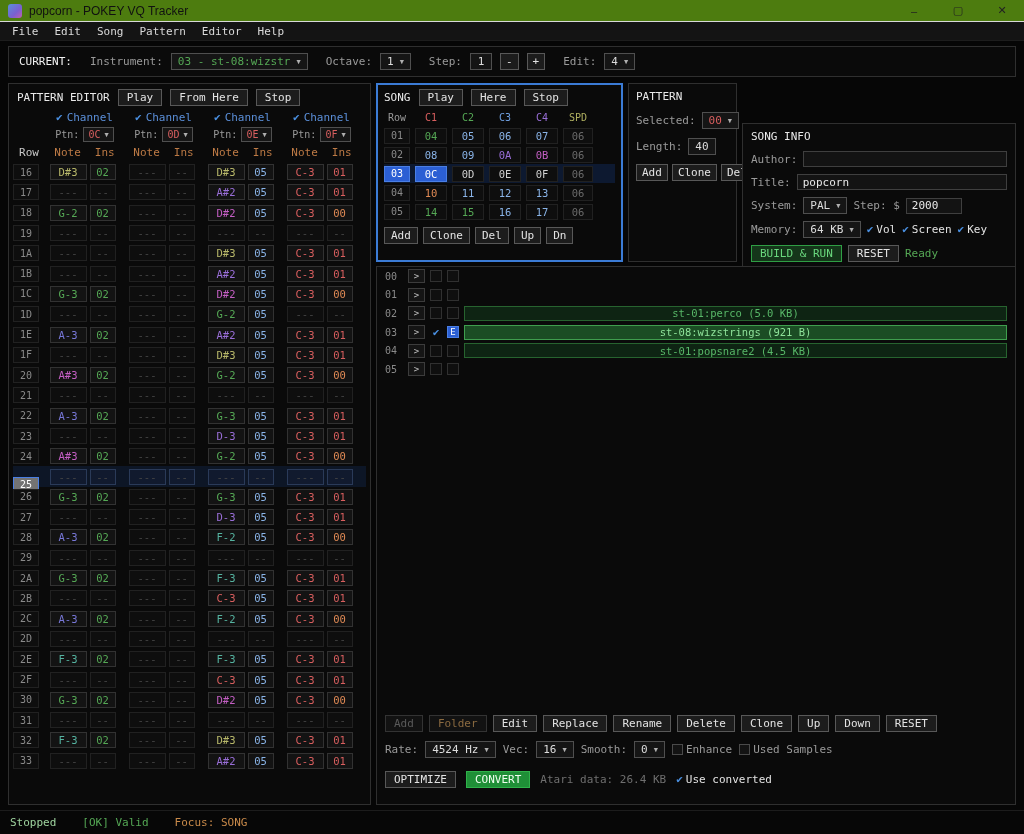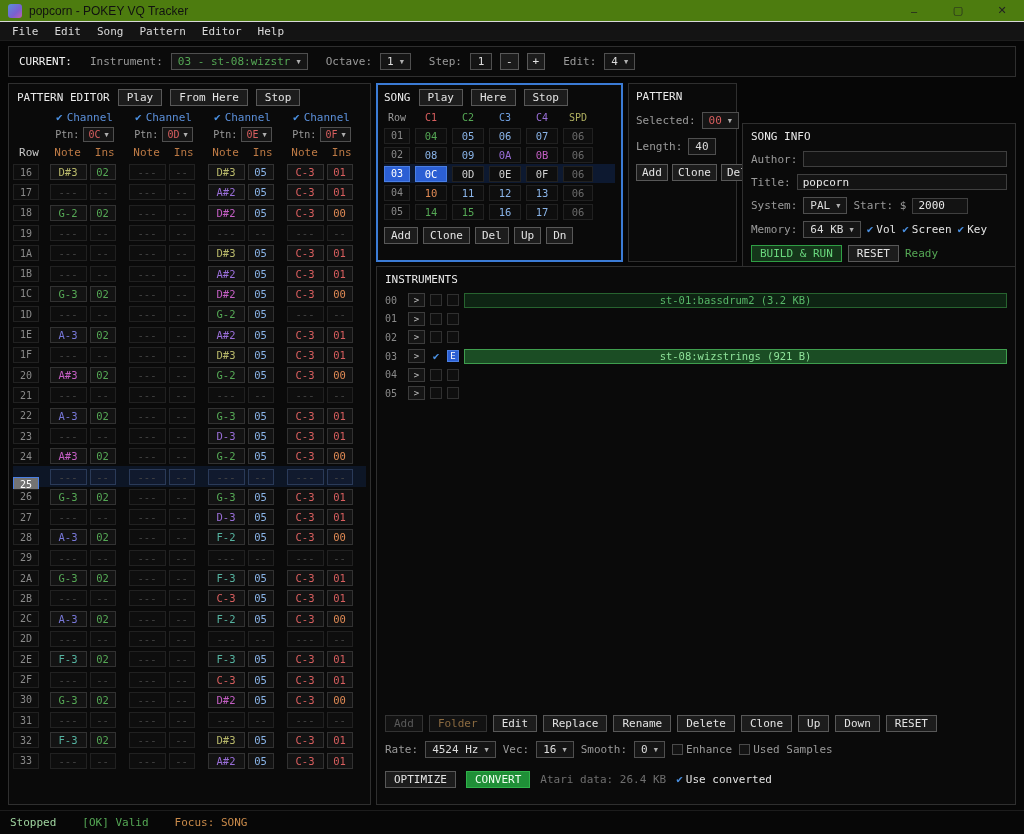--- a/index.html
+++ b/index.html
@@ -921,21 +921,21 @@
   <div class="si-row">
     <span class="lbl">Title:</span>
     <span class="input">popcorn</span>
   </div>
   <div class="si-row">
     <span class="lbl">System:</span>
     <span class="dd">
         <span>PAL</span>
         <span class="arrow">▼</span>
       </span>
-    <span class="lbl">Start: $</span>
+    <span class="lbl">Step: $</span>
     <span class="input small">2000</span>
   </div>
   <div class="si-row">
     <span class="lbl">Memory:</span>
     <span class="dd">
         <span>64 KB</span>
         <span class="arrow">▼</span>
       </span>
     <span class="ckpair">
         <span class="ck">✔</span>
@@ -951,53 +951,53 @@
       </span>
   </div>
   <div class="si-row">
     <span class="btn build">BUILD &amp; RUN</span>
     <span class="btn">RESET</span>
     <span class="green">Ready</span>
   </div>
 </div>
 
 <div class="panel instr-panel">
-  <div class="ptitle">INSTRUMENTS</div>
   <div id="instr-rows">
       <div class="instr-row">
         <div class="iidx">00</div>
         <div class="iplay">&gt;</div>
         <div class="ibox"></div>
         <div class="ibox"></div>
-        <div class="ibar">st-01:bassdrum2 (3.2 KB)</div>
       </div>
       <div class="instr-row">
         <div class="iidx">01</div>
         <div class="iplay">&gt;</div>
         <div class="ibox"></div>
         <div class="ibox"></div>
       </div>
       <div class="instr-row">
         <div class="iidx">02</div>
         <div class="iplay">&gt;</div>
         <div class="ibox"></div>
         <div class="ibox"></div>
+        <div class="ibar">st-01:perco (5.0 KB)</div>
       </div>
       <div class="instr-row sel">
         <div class="iidx">03</div>
         <div class="iplay">&gt;</div>
         <div class="ibox check">✔</div>
         <div class="ibox ebox">E</div>
         <div class="ibar">st-08:wizstrings (921 B)</div>
       </div>
       <div class="instr-row">
         <div class="iidx">04</div>
         <div class="iplay">&gt;</div>
         <div class="ibox"></div>
         <div class="ibox"></div>
+        <div class="ibar">st-01:popsnare2 (4.5 KB)</div>
       </div>
       <div class="instr-row">
         <div class="iidx">05</div>
         <div class="iplay">&gt;</div>
         <div class="ibox"></div>
         <div class="ibox"></div>
       </div>
     </div>
   <div class="instr-btns" id="instr-btns">
       <div class="btn disabled">Add</div>

